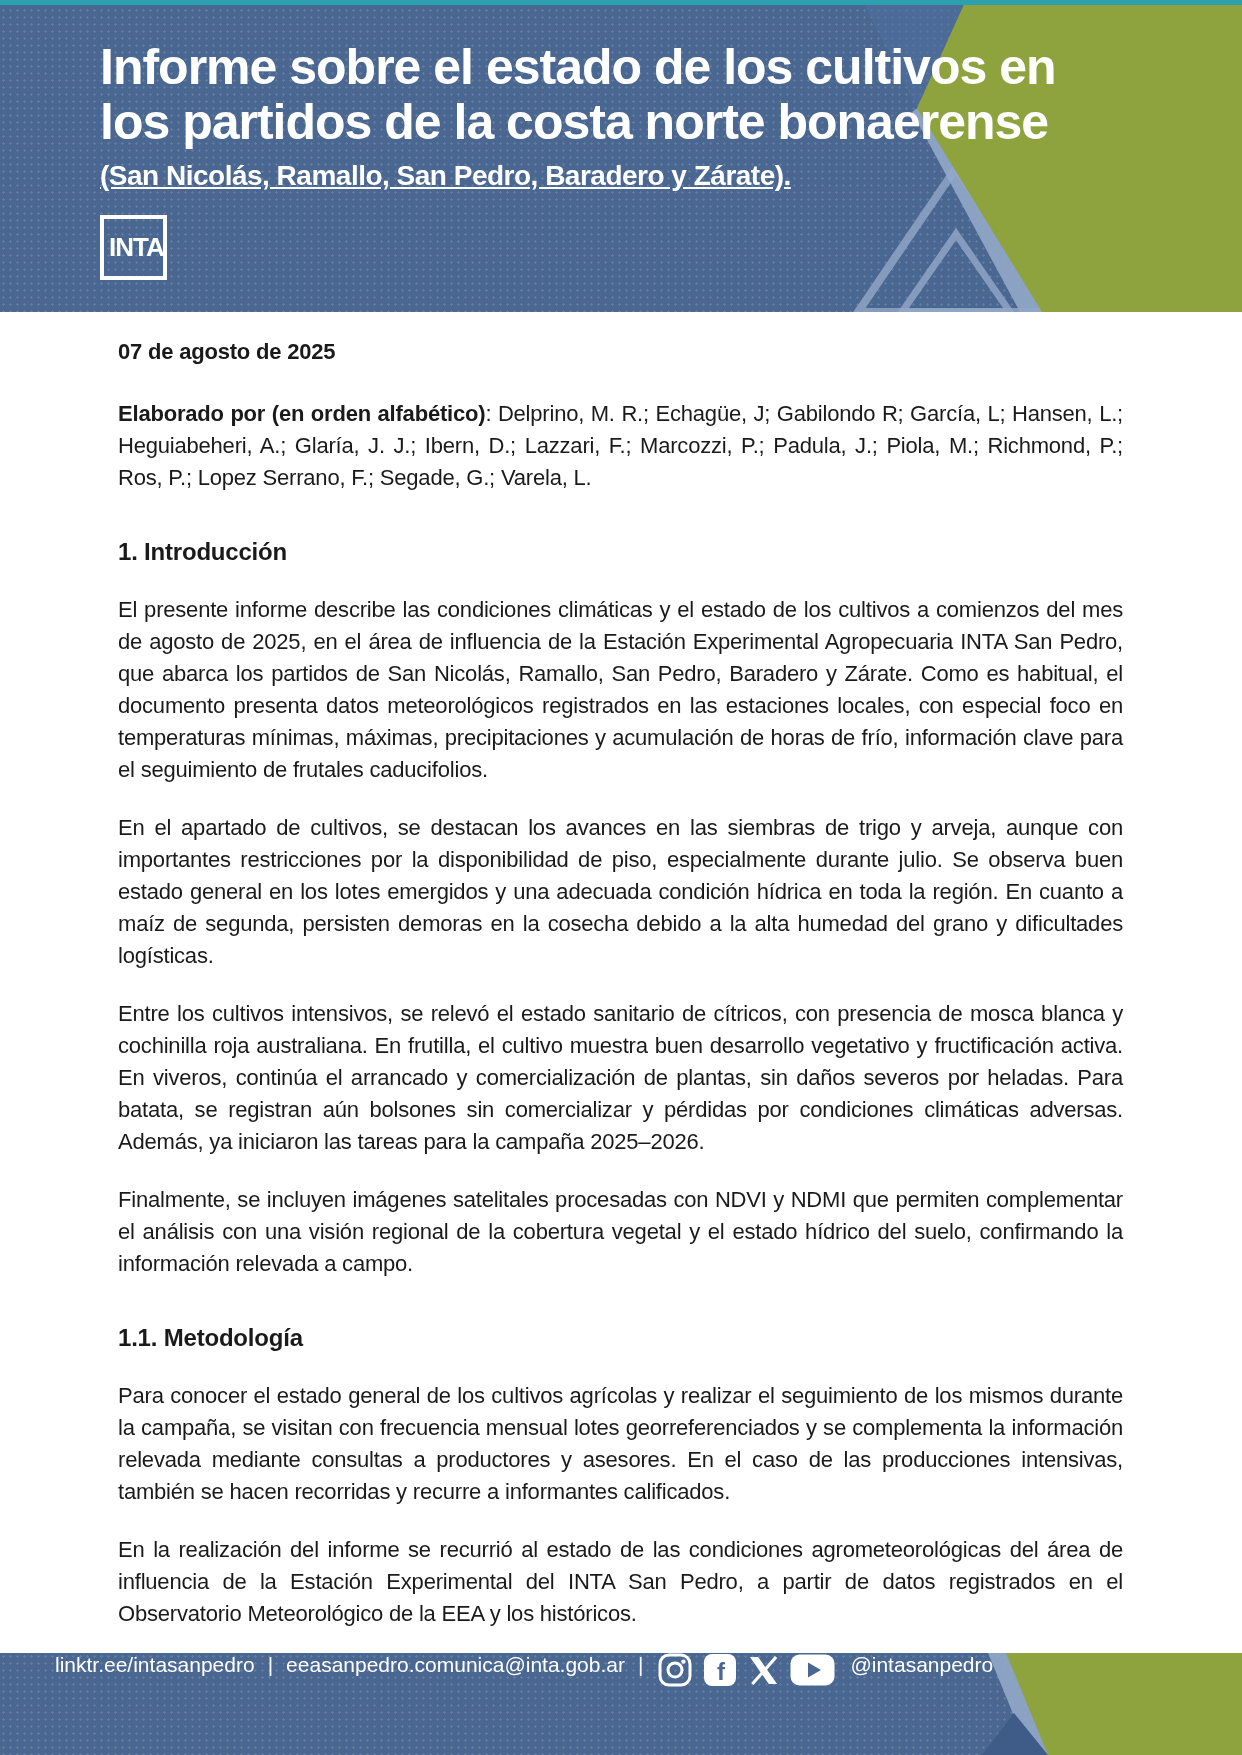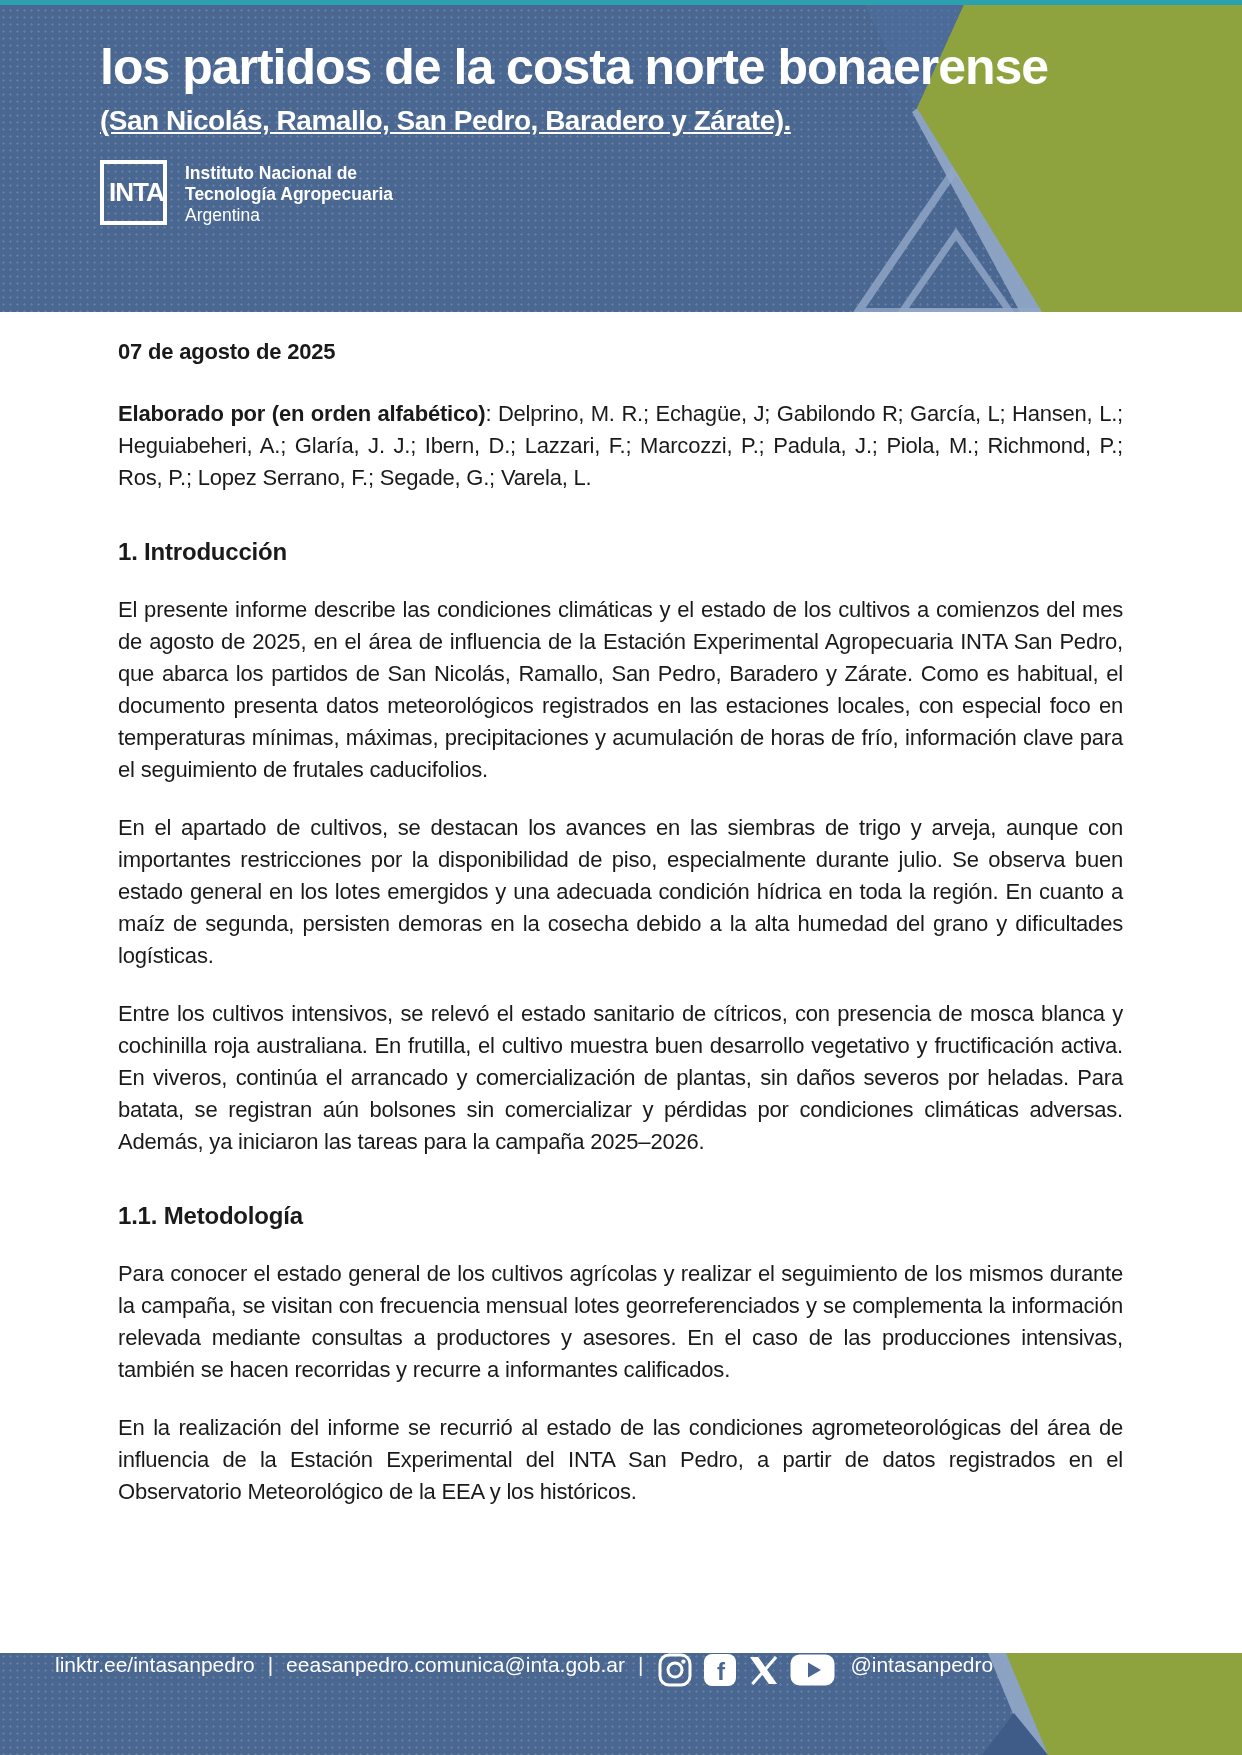--- a/index.html
+++ b/index.html
@@ -57,51 +57,48 @@
     <svg class="banner-svg" width="1242" height="312" viewBox="0 0 1242 312">
       <polygon points="862,0 966,0 917,108" fill="#51709f" opacity="0.55"></polygon>
       <polygon points="956,168 858,312 1054,312" fill="none" stroke="#93a9c9" stroke-width="8" opacity="0.8"></polygon>
       <polygon points="956,234 902,312 1010,312" fill="none" stroke="#93a9c9" stroke-width="7" opacity="0.8"></polygon>
       <polygon points="912,112 934,96 1062,312 1020,312" fill="#93a9c9" opacity="0.9"></polygon>
       <polygon points="966,0 1242,0 1242,312 1042,312 917,108" fill="#8ea33d"></polygon>
       <rect x="0" y="0" width="1242" height="5" fill="#2ba0ae"></rect>
     </svg>
 
     <div class="banner-content">
+      <div class="title-line">Informe sobre el estado de los cultivos en</div>
       <div class="title-line">los partidos de la costa norte bonaerense</div>
       <div class="subtitle">(San Nicolás, Ramallo, San Pedro, Baradero y Zárate).</div>
 
       <div class="logo-row">
         <div class="inta-box">
           <div class="inta-acronym">INTA</div>
           <div class="inta-bars">
             <div class="inta-bar"></div>
             <div class="inta-bar"></div>
             <div class="inta-bar thick"></div>
           </div>
-        </div>
-        <div class="org-text">
-          <div class="b">Instituto Nacional de</div>
-          <div class="b">Tecnología Agropecuaria</div>
-          <div>Argentina</div>
         </div>
       </div>
     </div>
   </header>
 
   <main class="doc">
     <p class="date-line">07 de agosto de 2025</p>
 
     <p class="para authors"><b>Elaborado por (en orden alfabético)</b><span>: Delprino, M. R.; Echagüe, J; Gabilondo R; García, L; Hansen, L.; Heguiabeheri, A.; Glaría, J. J.; Ibern, D.; Lazzari, F.; Marcozzi, P.; Padula, J.; Piola, M.; Richmond, P.; Ros, P.; Lopez Serrano, F.; Segade, G.; Varela, L.</span></p>
 
     <h2>1. Introducción</h2>
 
     <p class="para">El presente informe describe las condiciones climáticas y el estado de los cultivos a comienzos del mes de agosto de 2025, en el área de influencia de la Estación Experimental Agropecuaria INTA San Pedro, que abarca los partidos de San Nicolás, Ramallo, San Pedro, Baradero y Zárate. Como es habitual, el documento presenta datos meteorológicos registrados en las estaciones locales, con especial foco en temperaturas mínimas, máximas, precipitaciones y acumulación de horas de frío, información clave para el seguimiento de frutales caducifolios.</p>
     <p class="para">En el apartado de cultivos, se destacan los avances en las siembras de trigo y arveja, aunque con importantes restricciones por la disponibilidad de piso, especialmente durante julio. Se observa buen estado general en los lotes emergidos y una adecuada condición hídrica en toda la región. En cuanto a maíz de segunda, persisten demoras en la cosecha debido a la alta humedad del grano y dificultades logísticas.</p>
     <p class="para">Entre los cultivos intensivos, se relevó el estado sanitario de cítricos, con presencia de mosca blanca y cochinilla roja australiana. En frutilla, el cultivo muestra buen desarrollo vegetativo y fructificación activa. En viveros, continúa el arrancado y comercialización de plantas, sin daños severos por heladas. Para batata, se registran aún bolsones sin comercializar y pérdidas por condiciones climáticas adversas. Además, ya iniciaron las tareas para la campaña 2025–2026.</p>
+    <p class="para">Finalmente, se incluyen imágenes satelitales procesadas con NDVI y NDMI que permiten complementar el análisis con una visión regional de la cobertura vegetal y el estado hídrico del suelo, confirmando la información relevada a campo.</p>
 
     <h2>1.1. Metodología</h2>
 
     <p class="para">Para conocer el estado general de los cultivos agrícolas y realizar el seguimiento de los mismos durante la campaña, se visitan con frecuencia mensual lotes georreferenciados y se complementa la información relevada mediante consultas a productores y asesores. En el caso de las producciones intensivas, también se hacen recorridas y recurre a informantes calificados.</p>
     <p class="para">En la realización del informe se recurrió al estado de las condiciones agrometeorológicas del área de influencia de la Estación Experimental del INTA San Pedro, a partir de datos  registrados en el Observatorio Meteorológico de la EEA y los históricos.</p>
   </main>
 
   <footer class="footer">
     <svg class="footer-svg" width="1242" height="102" viewBox="0 0 1242 102">
       <polygon points="988,0 1008,0 1050,102 1030,102" fill="#93a9c9" opacity="0.9"></polygon>

